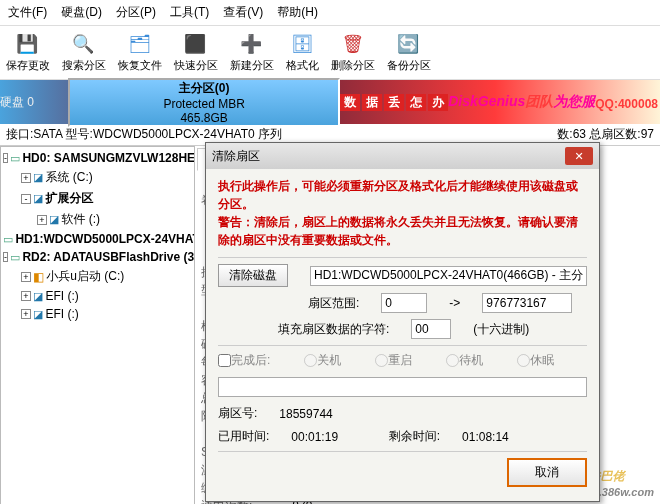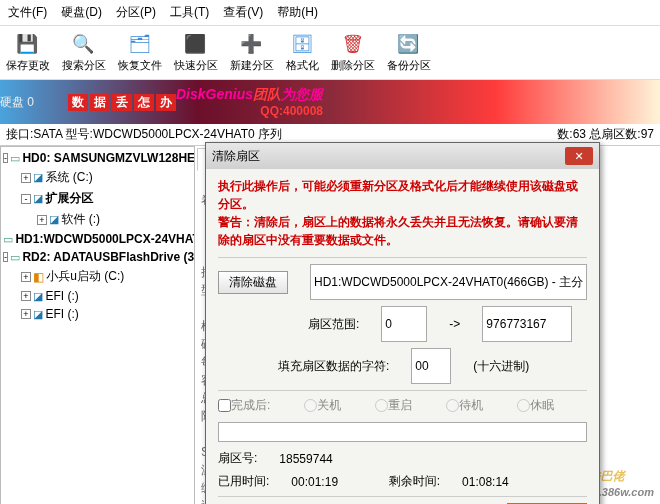--- a/index.html
+++ b/index.html
@@ -6,21 +6,21 @@
 body { background: #f0f0f0; width: 660px; height: 504px; overflow: hidden; position: relative; }
 .menubar { background: #fff; border-bottom: 1px solid #ddd; padding: 2px 4px; display: flex; gap: 6px; }
 .menubar span { padding: 2px 4px; cursor: pointer; text-align: center; }
 .toolbar { background: #fff; border-bottom: 1px solid #ddd; padding: 4px; display: flex; gap: 8px; align-items: center; }
 .tb-item { display: flex; flex-direction: column; align-items: center; gap: 2px; cursor: pointer; padding: 2px; }
 .tb-icon { width: 24px; height: 24px; display: flex; align-items: center; justify-content: center; font-size: 18px; }
 .tb-label { font-size: 11px; font-family: Liberation Serif, serif; }
 .banner { height: 44px; background: linear-gradient(90deg, #4aa3dd 0%, #6b0f2b 30%, #8a2a3a 50%, #ff3b3b 75%, #fff4d8 100%); color: #fff; display: flex; align-items: center; }
 .banner-disk { min-width: 68px; text-align: left; color: #eee; padding-right: 4px; }
 .banner-main { flex: 1; background: linear-gradient(#7fc9ff,#4aa3dd); border: 2px inset #fff; margin: 2px 0; display: flex; flex-direction: column; align-items: center; justify-content: center; font-size: 11px; color: #000; }
-.banner-logo { white-space: nowrap; margin-right: 2px; display: flex; flex-direction: column; align-items: flex-end; }
+.banner-logo { white-space: nowrap; margin-right: 2px; display: flex; flex-direction: row; align-items: flex-end; }
 .banner-cubes { display: flex; gap: 2px; font-size: 22px; font-weight: bold; color: #fff; }
 .banner-cubes span { background: #d22; padding: 0 4px; }
 .banner-t1 { color: #ff009c; font-style: italic; font-weight: bold; font-size: 14px; display: inline; }
 .banner-t2 { color: #ff3b3b; font-style: italic; font-weight: bold; font-size: 14px; display: inline; }
 .info-line { background: #fff; border-bottom: 1px solid #ccc; padding: 2px 6px; font-size: 11px; }
 .content { display: flex; height: 378px; }
 .tree { width: 195px; background: #fff; border: 1px solid #bbb; padding: 2px; font-size: 11px; overflow: hidden; }
 .tree-item { padding: 2px 0; display: flex; align-items: center; gap: 2px; white-space: nowrap; }
 .tree-item.child { padding-left: 18px; }
 .tree-item.child2 { padding-left: 34px; }
@@ -35,21 +35,21 @@
 .details .lbl { color: #666; }
 
 .dlg { position: absolute; left: 205px; top: 142px; width: 395px; background: #f4f4f0; border: 1px solid #666; box-shadow: 2px 2px 6px rgba(0,0,0,.4); z-index: 100; }
 .dlg-title { background: linear-gradient(#e8e8e8,#d0d0d0); padding: 4px 6px; display: flex; justify-content: space-between; align-items: center; }
 .dlg-close { background: #c73c2c; color: #fff; width: 28px; height: 18px; text-align: center; line-height: 18px; cursor: pointer; font-size: 11px; border-radius: 2px; }
 .dlg-body { padding: 8px 12px; font-size: 12px; }
 .warn-text { color: #c00; font-weight: bold; line-height: 18px; margin-bottom: 8px; }
 .dlg-row { margin: 6px 0; display: flex; align-items: center; gap: 22px; }
 .dlg-btn { border: 1px solid #999; background: linear-gradient(#fff,#e4e4e4); padding: 2px 10px; cursor: pointer; }
 .dlg-big-btn { border: 2px solid #d60; padding: 4px 26px; background: linear-gradient(#fff,#e4e4e4); cursor: pointer; }
-.dlg-input { border: 1px solid #aaa; padding: 17px 3px; height: 20px; background: #fff; }
+.dlg-input { border: 1px solid #aaa; padding: 1px 3px; height: 20px; background: #fff; }
 .dlg-radio { display: inline-flex; align-items: center; margin-right: 12px; color: #888; }
 .progress-wrap { border: 1px solid #aaa; height: 20px; width: 100%; margin: 8px 0; background: #fff; }
 .sep { border-bottom: 1px solid #ccc; margin: 6px 0; }
 .watermark { position: absolute; right: 6px; bottom: 6px; font-style: italic; color: #e8c15a; font-size: 22px; font-weight: bold; text-shadow: 1px 1px #fff; }
 .watermark-url { font-size: 11px; color: #888; }
 .arrow { position: absolute; right: 86px; top: 358px; color: #c00; font-size: 58px; transform: rotate(-12deg); z-index: 50; pointer-events: none; }
 </style>
 </head>
 <body>
 
@@ -92,20 +92,25 @@
       <span class="tb-label">删除分区</span>
     </div>
   <div class="tb-item">
       <span class="tb-icon" style="color:#c88a24">🔄</span>
       <span class="tb-label">备份分区</span>
     </div>
 </div>
 
 <div class="banner">
   <div class="banner-disk">硬盘 0</div>
+  <div class="banner-main">
+    <b>主分区(0)</b>
+    <span>Protected MBR</span>
+    <span>465.8GB</span>
+  </div>
   <div class="banner-cubes">
     <span>数</span>
     <span>据</span>
     <span>丢</span>
     <span>怎</span>
     <span>办</span>
   </div>
   <div class="banner-logo">
     <div><span class="banner-t1">DiskGenius</span><span class="banner-t2">团队</span><span class="banner-t1">为您服</span></div>
     <div style="color:#ff3b3b;font-weight:bold">QQ:400008</div>

